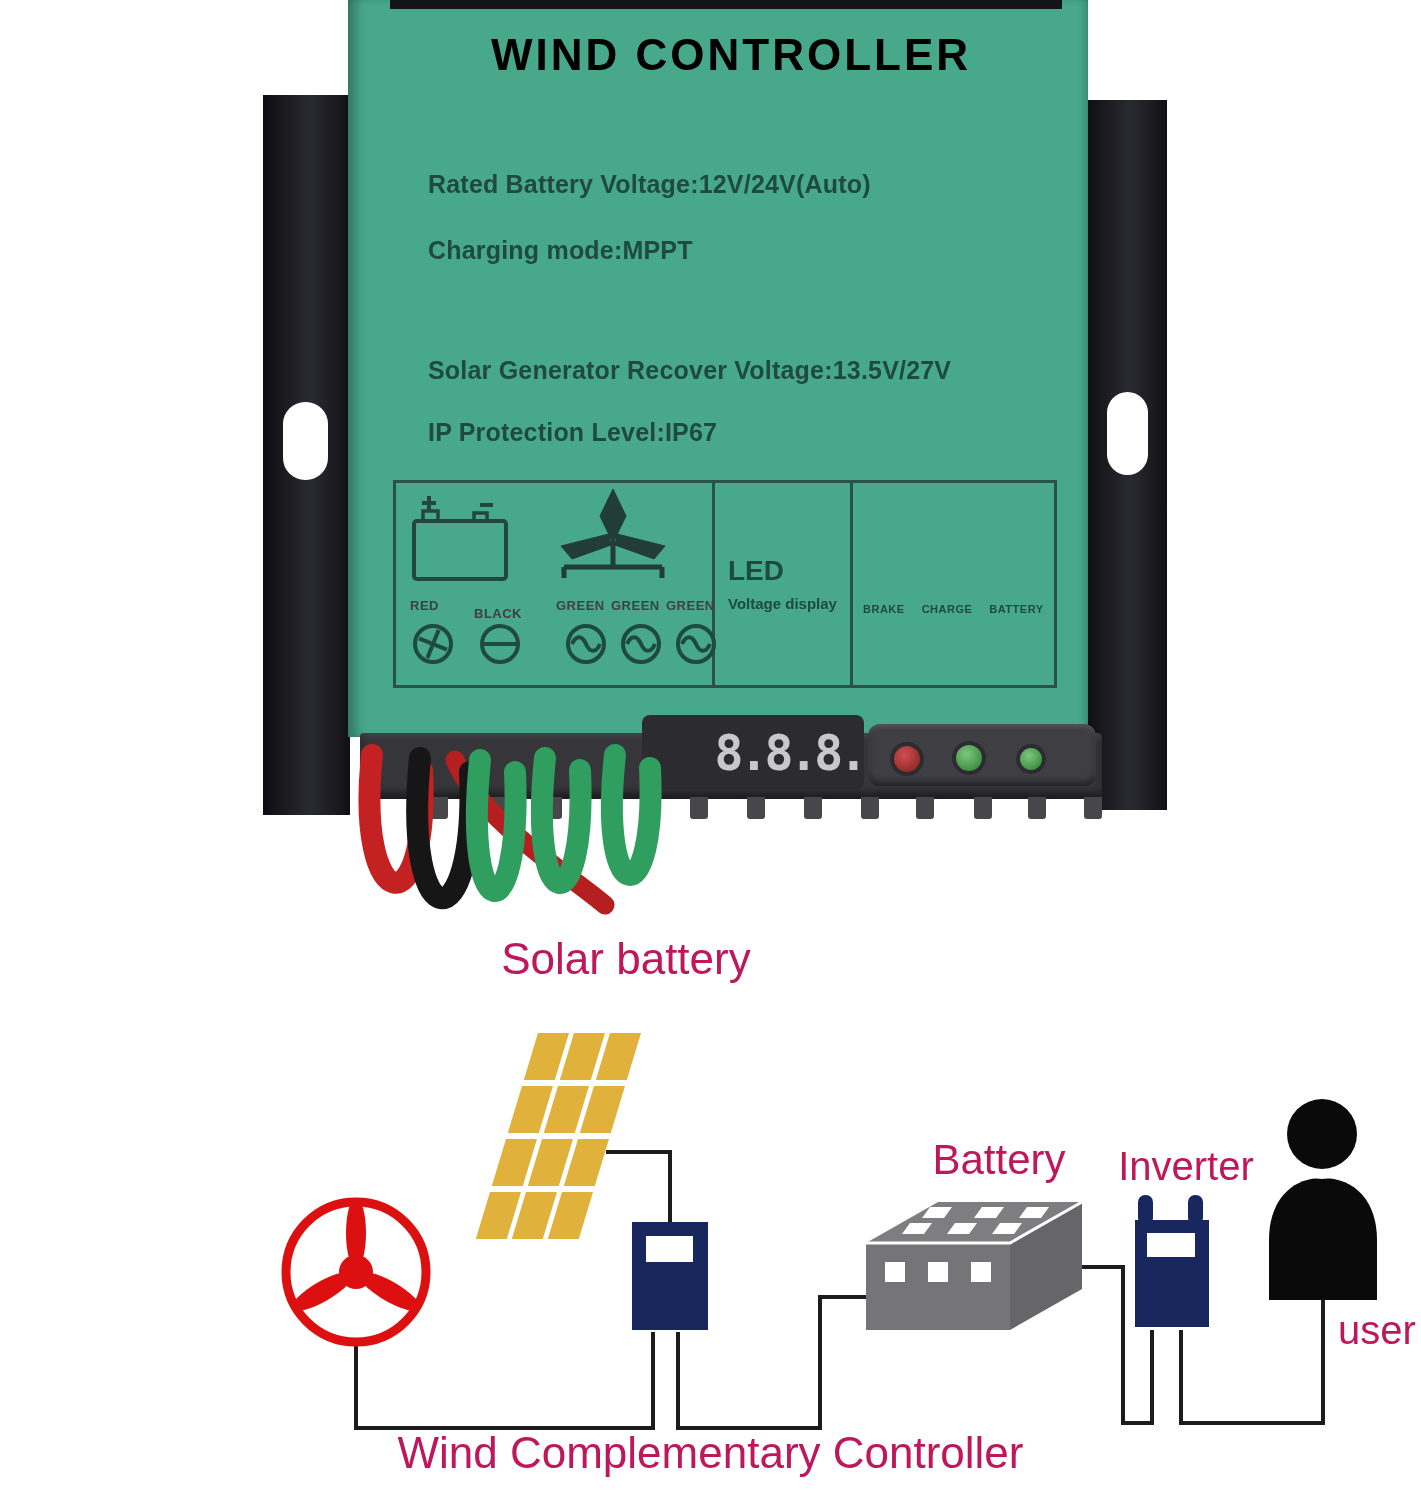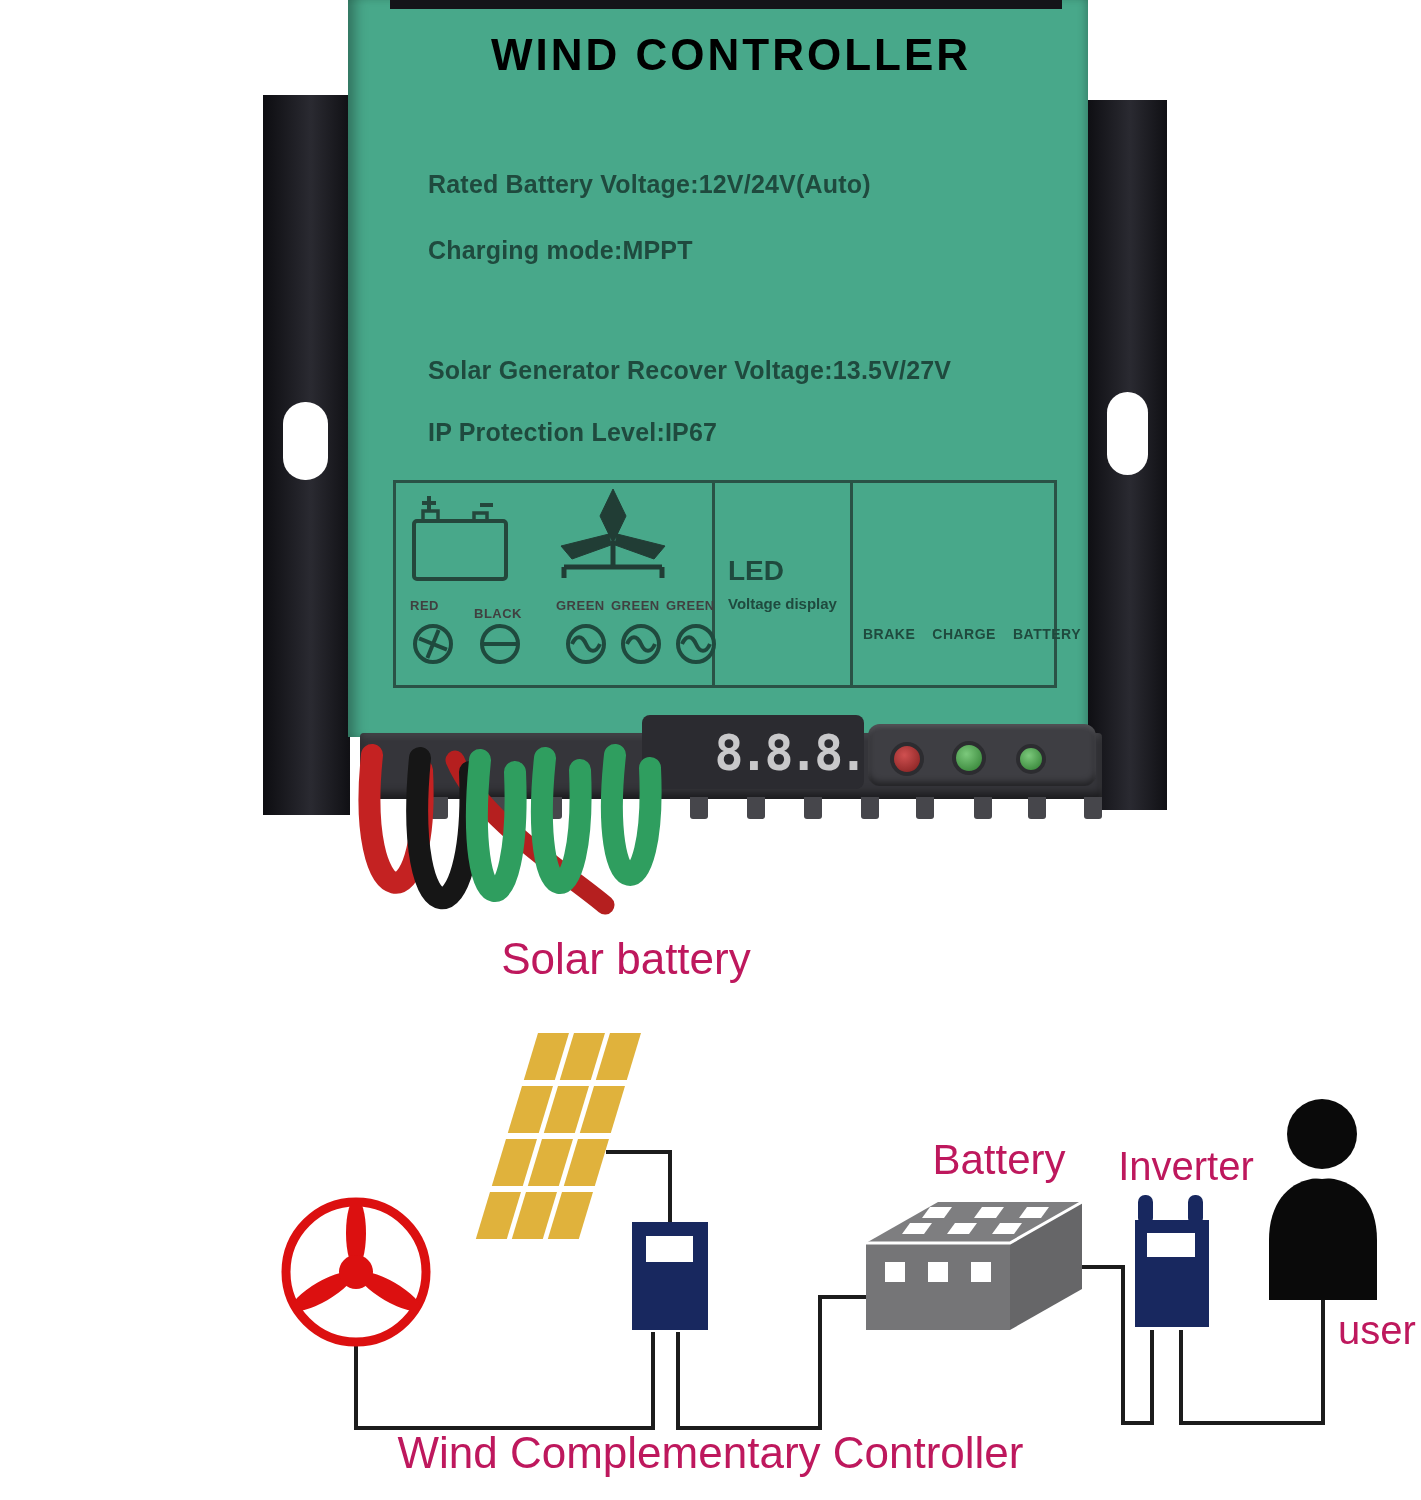--- a/index.html
+++ b/index.html
@@ -16,21 +16,21 @@
   .panel-title{position:absolute;left:0;top:30px;width:740px;text-align:center;
                font-size:44px;font-weight:bold;letter-spacing:3px;color:#000000;margin-left:13px;}
   .panel-subtitle{position:absolute;left:0;top:84px;width:740px;text-align:center;
                font-size:30px;font-weight:bold;letter-spacing:1px;color:#1d463a;}
   .spec{position:absolute;left:80px;font-size:25px;font-weight:bold;color:#1f4a3e;letter-spacing:.2px;}
   .iconbox{position:absolute;left:45px;top:480px;width:664px;height:208px;border:3px solid #2a5246;box-sizing:border-box;}
   .vdiv{position:absolute;top:0;width:3px;height:100%;background:#2a5246;}
   .tinylabel{position:absolute;font-size:13px;font-weight:bold;color:#404040;letter-spacing:.5px;text-align:left;}
   .ledword{position:absolute;font-weight:bold;color:#1f4a3e;}
   .indrow{position:absolute;left:467px;top:120px;width:190px;display:flex;gap:17px;}
-  .indrow span{font-size:14px;font-weight:bold;color:#1f4a3e;letter-spacing:.5px;margin-top:23px;}
+  .indrow span{font-size:11px;font-weight:bold;color:#1f4a3e;letter-spacing:.5px;}
 
   .strip{position:absolute;left:360px;top:733px;width:742px;height:66px;background:#35353a;border-radius:4px;
          box-shadow:inset 0 4px 6px rgba(255,255,255,.08), inset 0 -6px 8px rgba(0,0,0,.5);}
   .displaybezel{position:absolute;left:642px;top:715px;width:222px;height:74px;background:#2b2b30;border-radius:8px;
          display:flex;align-items:center;justify-content:flex-end;}
   .segtext{font-family:"DejaVu Sans Mono",monospace;font-weight:bold;font-size:48px;color:#c8c8ca;
            letter-spacing:-4px;transform:scaleY(1.05);}
   .ledbezel{position:absolute;left:868px;top:724px;width:228px;height:62px;background:#3e3e43;border-radius:12px;
          box-shadow:inset 0 3px 4px rgba(255,255,255,.12), inset 0 -4px 6px rgba(0,0,0,.45);}
   .led{position:absolute;border-radius:50%;border:4px solid #2c2c30;}

